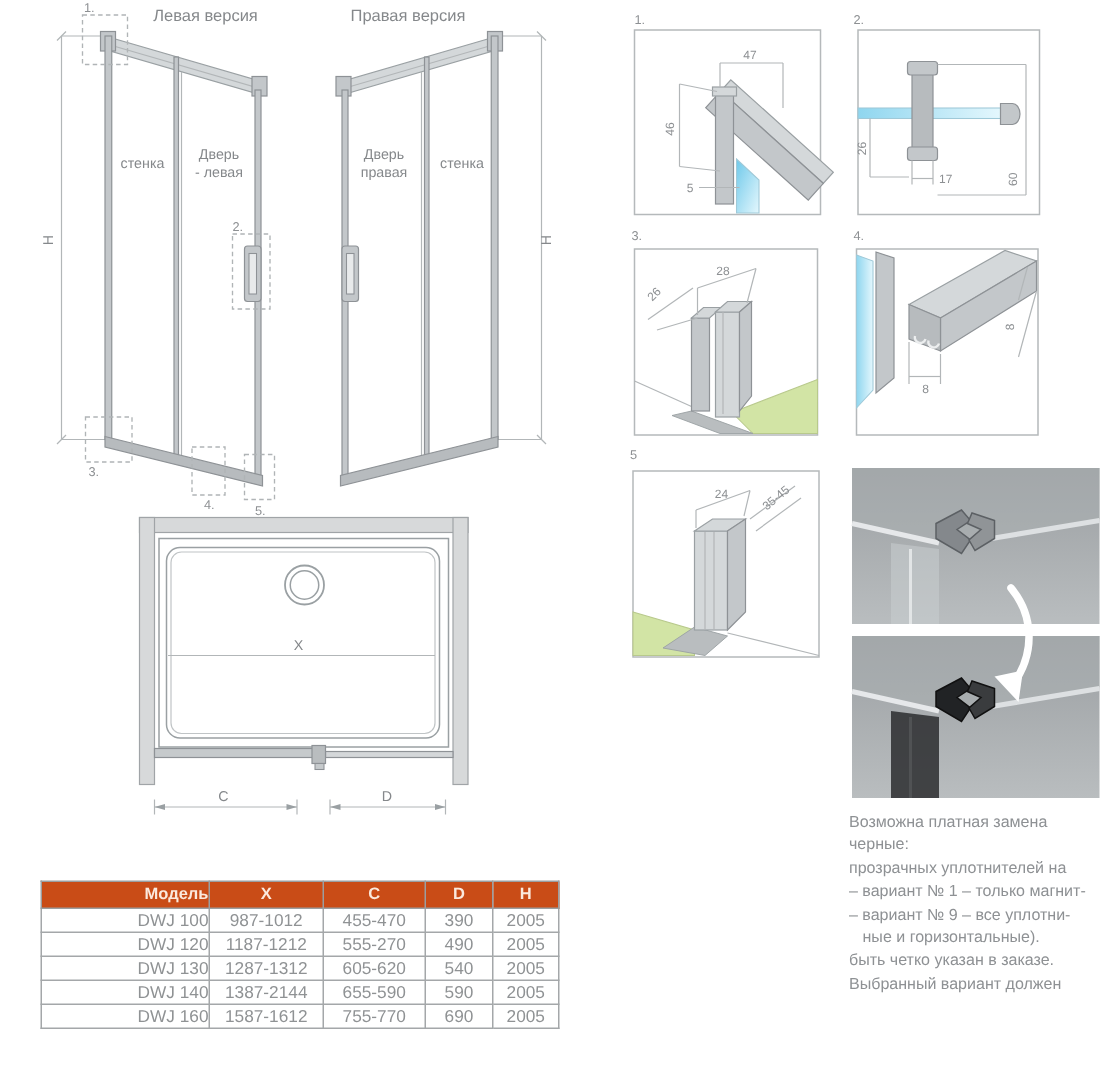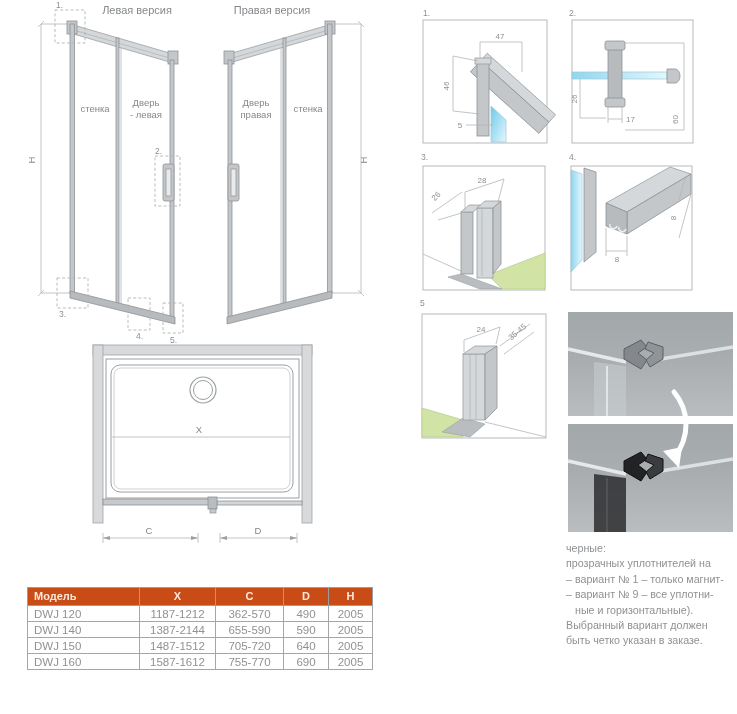--- a/index.html
+++ b/index.html
@@ -20,21 +20,21 @@
   .fillDark{fill:#b7bbbe;stroke:#8e9296;stroke-width:.8;}
   .note{width:172px;color:#8e9194;font-size:10.7px;line-height:15.4px;}
   .nline{white-space:nowrap;}
   .nline.indent{padding-left:9px;}
   table.spec{border-collapse:collapse;table-layout:fixed;width:345px;
              border:1px solid #5a5d5f;background:#fff;}
   table.spec th{background:#c94c17;color:#fbe9dd;font-weight:bold;font-size:11px;
                 padding:2px 0 3px;border:1px solid #9b9ea0;text-align:center;}
   table.spec td{color:#8f9294;font-size:11.5px;text-align:center;padding:0;
                 border:1px solid #a4a7a9;height:15px;}
-  table.spec th.colModel,table.spec td.colModel{text-align:left;padding-left:6px;}
+  table.spec th.colModel,table.spec td.colModel{text-align:right;padding-left:6px;}
 </style>
 </head>
 <body>
 
 <div class="page">
 
   <svg width="0" height="0" style="position:absolute">
     <defs>
       <linearGradient id="glassGrad" x1="0" y1="0" x2="1" y2="1">
         <stop offset="0" stop-color="#6fc9ea"></stop>
@@ -295,27 +295,28 @@
       <path d="M97,151 L82,146 L79,153 L88,157 L80,164 L84,171 L97,163 Z" fill="#3a3c3e" stroke="#111" stroke-width="1"></path>
     </g>
 
     <g>
       <path d="M108,84 C123,102 125,128 108,150" stroke="#fff" stroke-width="5" fill="none" stroke-linecap="round"></path>
       <polygon points="97,143 113,160 116,139" fill="#fff"></polygon>
     </g>
   </svg>
 
   <div class="abs note" style="left:566px;top:541px">
+    <div class="nline">Возможна платная замена</div>
     <div class="nline">черные:</div>
     <div class="nline">прозрачных уплотнителей на</div>
     <div class="nline">– вариант № 1 – только магнит-</div>
     <div class="nline">– вариант № 9 – все уплотни-</div>
     <div class="nline indent">ные и горизонтальные).</div>
+    <div class="nline">быть четко указан в заказе.</div>
     <div class="nline">Выбранный вариант должен</div>
-    <div class="nline">быть четко указан в заказе.</div>
   </div>
 
   <table class="spec abs" style="left:27px;top:587px">
     <colgroup>
         <col style="width:112px">
         <col style="width:76px">
         <col style="width:68px">
         <col style="width:45px">
         <col style="width:44px">
       </colgroup>
@@ -323,41 +324,48 @@
       <tr>
         <th class="colModel">Модель</th>
         <th>X</th>
         <th>C</th>
         <th>D</th>
         <th>H</th>
       </tr>
     </thead>
     <tbody>
       <tr>
+        <td class="colModel">DWJ 100</td>
+        <td>987-1012</td>
+        <td>455-470</td>
+        <td>390</td>
+        <td>2005</td>
+      </tr>
+      <tr>
         <td class="colModel">DWJ 120</td>
         <td>1187-1212</td>
-        <td>362-570</td>
+        <td>555-270</td>
         <td>490</td>
+        <td>2005</td>
+      </tr>
+      <tr>
+        <td class="colModel">DWJ 130</td>
+        <td>1287-1312</td>
+        <td>605-620</td>
+        <td>540</td>
         <td>2005</td>
       </tr>
       <tr>
         <td class="colModel">DWJ 140</td>
         <td>1387-2144</td>
         <td>655-590</td>
         <td>590</td>
         <td>2005</td>
       </tr>
       <tr>
-        <td class="colModel">DWJ 150</td>
-        <td>1487-1512</td>
-        <td>705-720</td>
-        <td>640</td>
-        <td>2005</td>
-      </tr>
-      <tr>
         <td class="colModel">DWJ 160</td>
         <td>1587-1612</td>
         <td>755-770</td>
         <td>690</td>
         <td>2005</td>
       </tr>
     </tbody>
   </table>
 
 </div>

